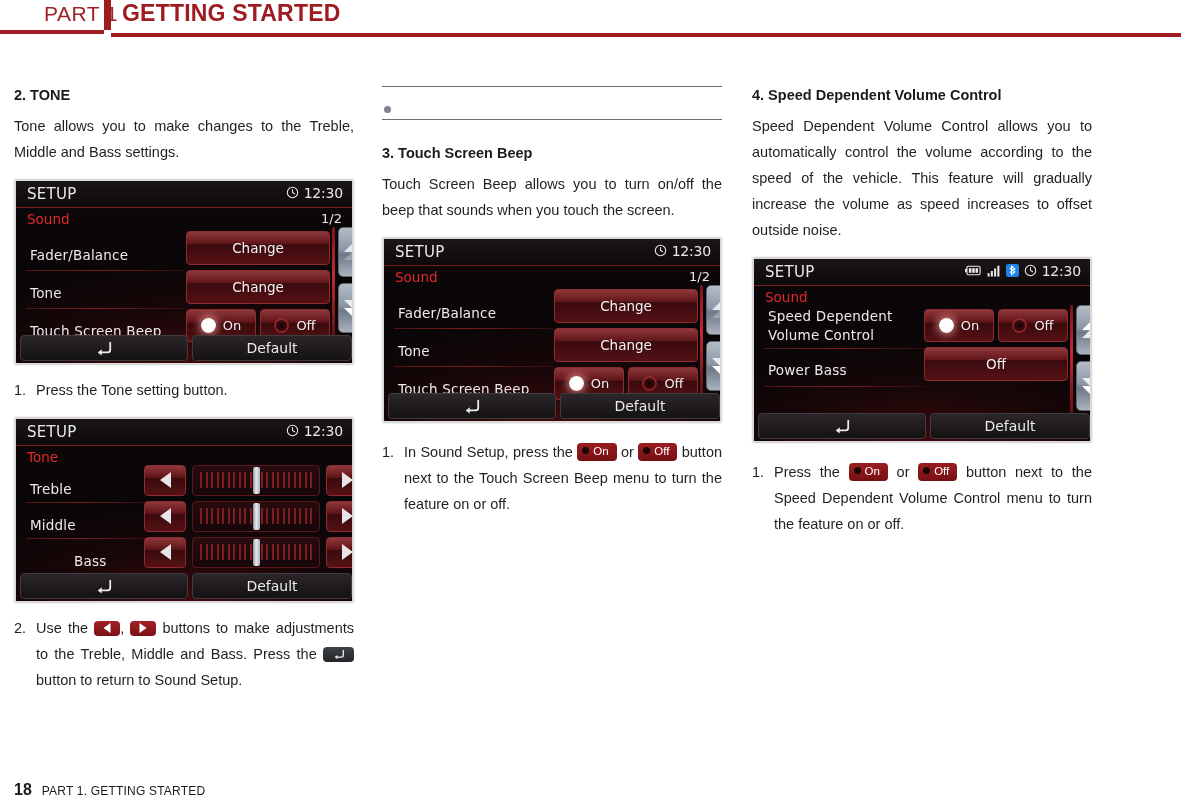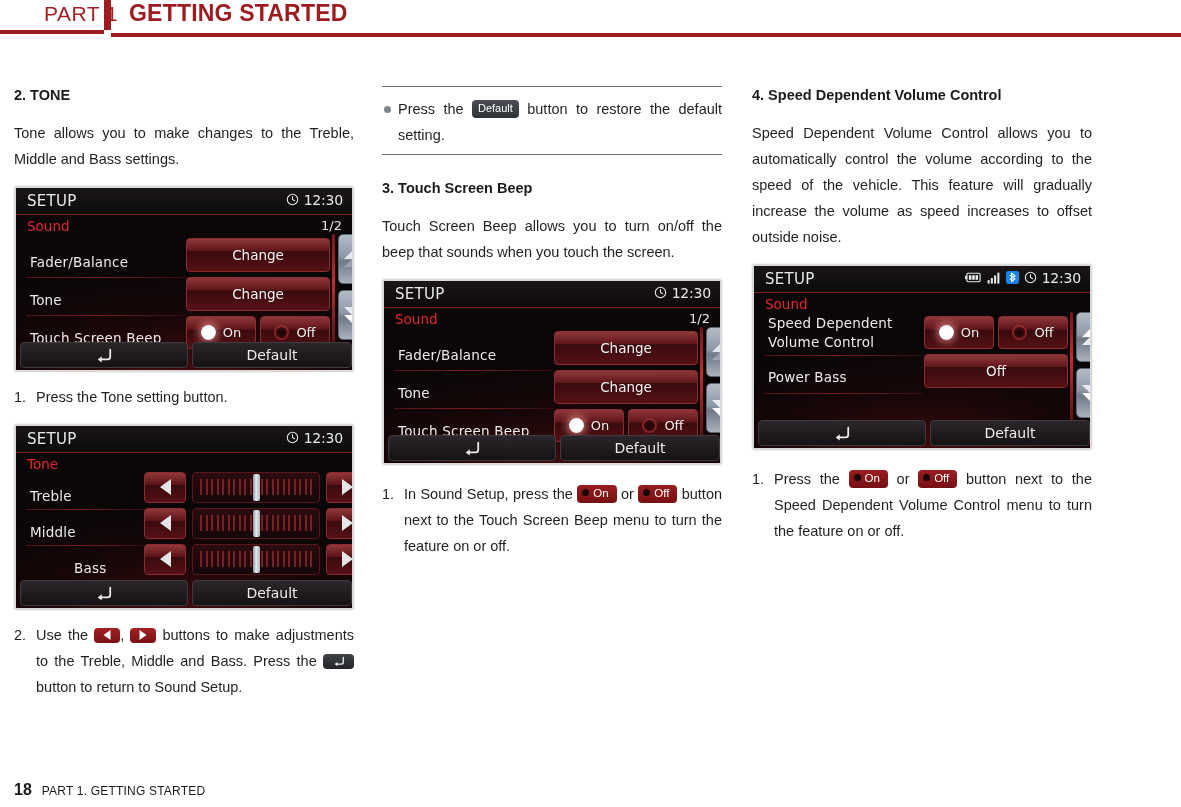--- a/index.html
+++ b/index.html
@@ -18,21 +18,21 @@
   .hdr-part {
     position:absolute; left:14px; top:2px;
     font-size:21px; letter-spacing:0.5px;
     color:#9e2226; font-weight:400;margin-left:30px;
   }
   .hdr-bar {
     position:absolute; left:104px; top:0px; width:7px; height:30px;
     background:#9e1b20;
   }
   .hdr-title {
-    position:absolute; left:129px; top:0px;
+    position:absolute; left:122px; top:0px;
     font-size:23px; font-weight:bold; letter-spacing:0.2px;
     color:#9e1b20;
   }
   .hdr-rule-left {
     position:absolute; left:0; top:30px; width:104px; height:4px; background:#9e1b20;
   }
   .hdr-rule-right {
     position:absolute; left:111px; top:33px; width:1070px; height:4px; background:#9e1b20;
   }
 
@@ -40,21 +40,21 @@
   .col { position:absolute; top:86px; }
   .col-1 { left:14px;  width:340px; }
   .col-2 { left:382px; width:340px; }
   .col-3 { left:752px; width:340px; }
 
   h3.sect {
     font-size:14.5px; font-weight:bold; margin:0 0 5px 0; line-height:1.3;
     color:#1b1b1b;
   }
   p.body {
-    font-size:14.5px; line-height:26px; margin:15px 0 2px 0;
+    font-size:14.5px; line-height:26px; margin:8px 0 2px 0;
     text-align:justify; color:#231f20;
   }
 
   
   .note-title {
     font-size:15px; font-weight:bold; font-style:italic;
     color:#5d6670; margin:0 0 3px 2px;
   }
   .note-rule { height:1px; background:#6b7079; width:100%; }
   .note-rule.bot { margin-top:6px; }
@@ -452,21 +452,20 @@
           </svg></span><span> button to return to Sound Setup.</span></span>
   </div>
 </div>
 
 <div class="col col-2">
 
   <div>
     <div class="note-rule"></div>
     <div class="note-body">
       <span class="note-bullet"></span>
-      <span class="note-text"><span>Press the </span><span class="pill dark">Default</span><span> button to restore the default setting.</span></span>
     </div>
     <div class="note-rule bot"></div>
   </div>
 
   <h3 class="sect" style="margin-top:24px;">3. Touch Screen Beep</h3>
   <p class="body">Touch Screen Beep allows you to turn on/off the beep that sounds when you touch the screen.</p>
 
   <div class="hu" style="width:340px;height:186px;margin-top:14px;">
     <div class="hu-inner"></div>
     <div class="hu-titlebar"></div>

